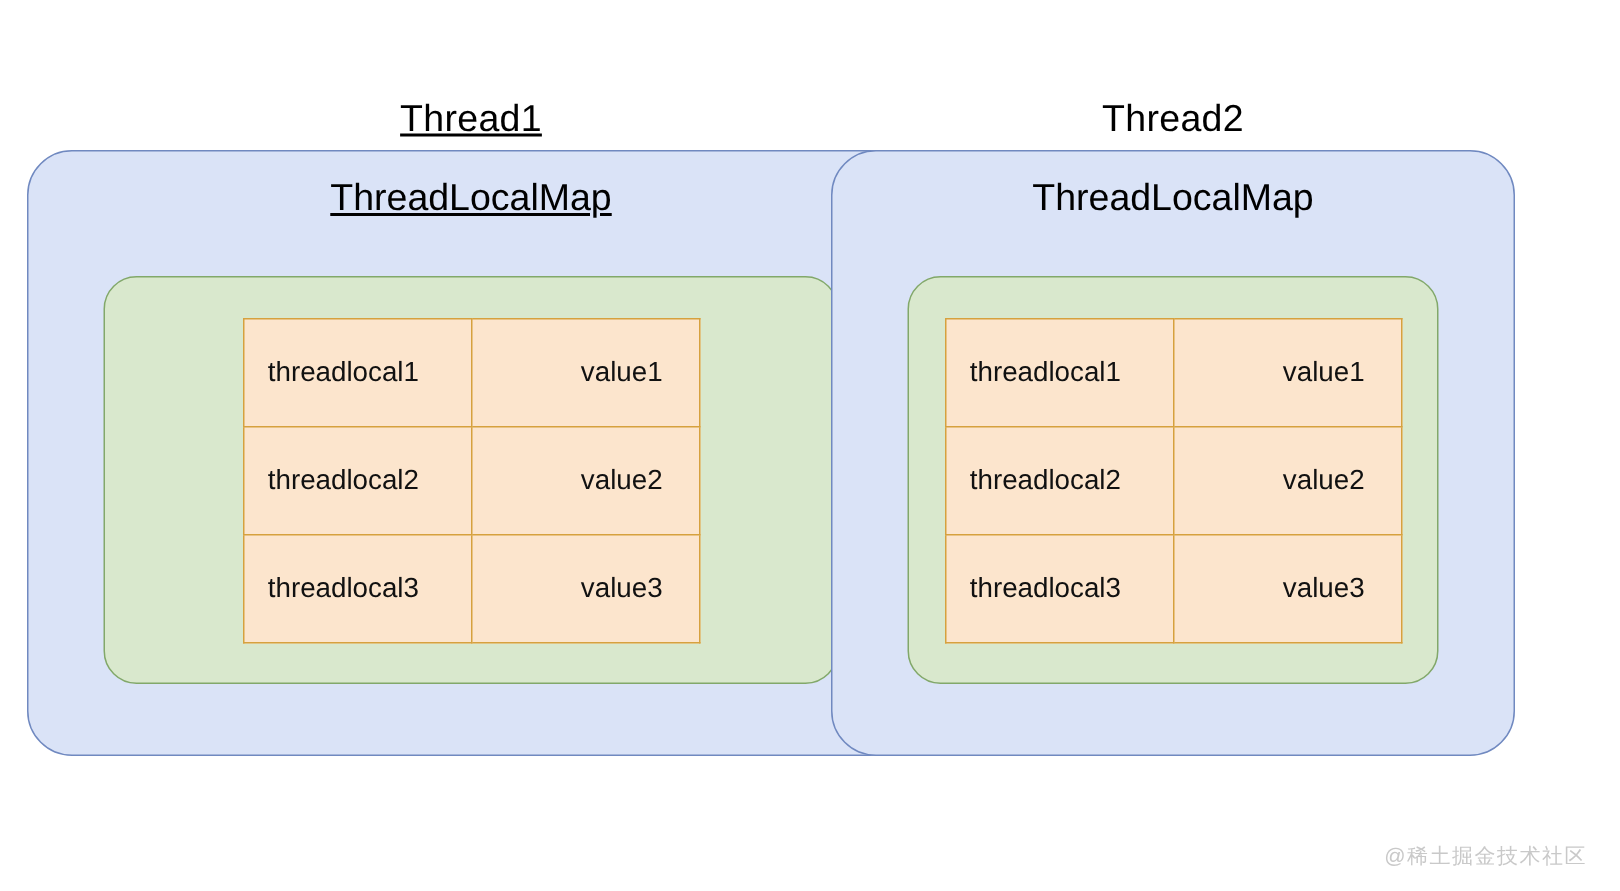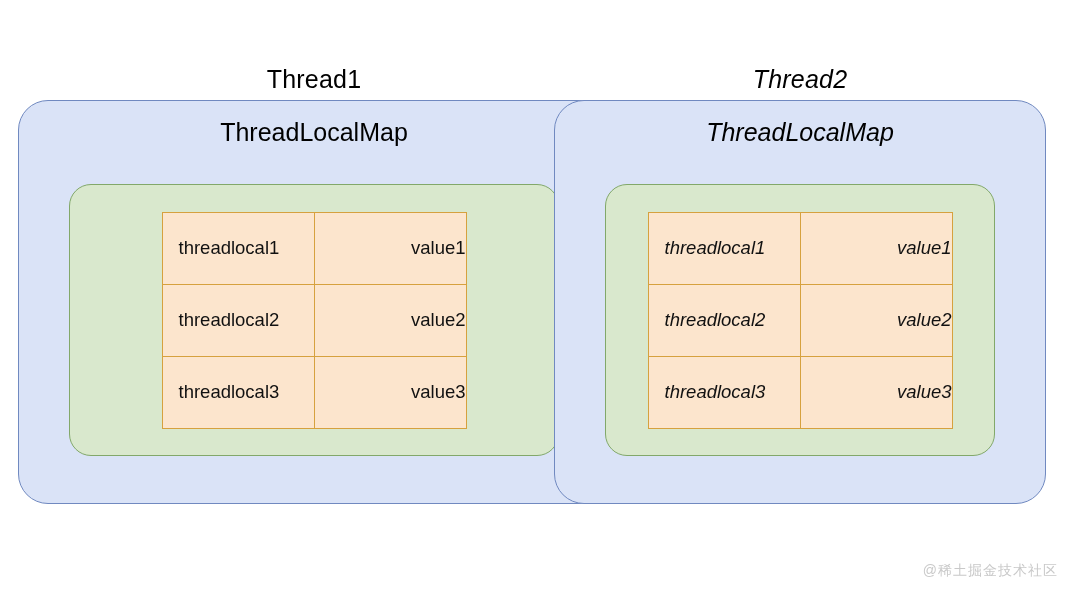--- a/index.html
+++ b/index.html
@@ -21,22 +21,22 @@
     top: 0;
     width: 1080px;
     height: 594px;
   }
 
   
   .thread-group {
     position: absolute;
     top: 58px;
   }
-  .thread-group.group-1 { left: 18px;  width: 592px; }
-  .thread-group.group-2 { left: 554px; width: 492px; font-style: italic; }
+  .thread-group.group-1 { left: 18px;  width: 592px; text-decoration: underline; }
+  .thread-group.group-2 { left: 554px; width: 456px; }
 
   .thread-title {
     height: 42px;
     line-height: 42px;
     text-align: center;
     font-size: 25px;
     color: #000000;
     letter-spacing: .2px;
     white-space: nowrap;
   }
@@ -93,21 +93,21 @@
     box-sizing: border-box;
   }
   .entry-table td.key-cell {
     width: 152px;
     padding-left: 16px;
     text-align: left;
   }
   .entry-table td.value-cell {
     width: 152px;
     padding-left: 49px;
-    text-align: right;
+    text-align: center;
   }
 
   
   .watermark {
     position: absolute;
     right: 22px;
     bottom: 14px;
     font-size: 14px;
     color: #c9c9c9;
     letter-spacing: 1px;

